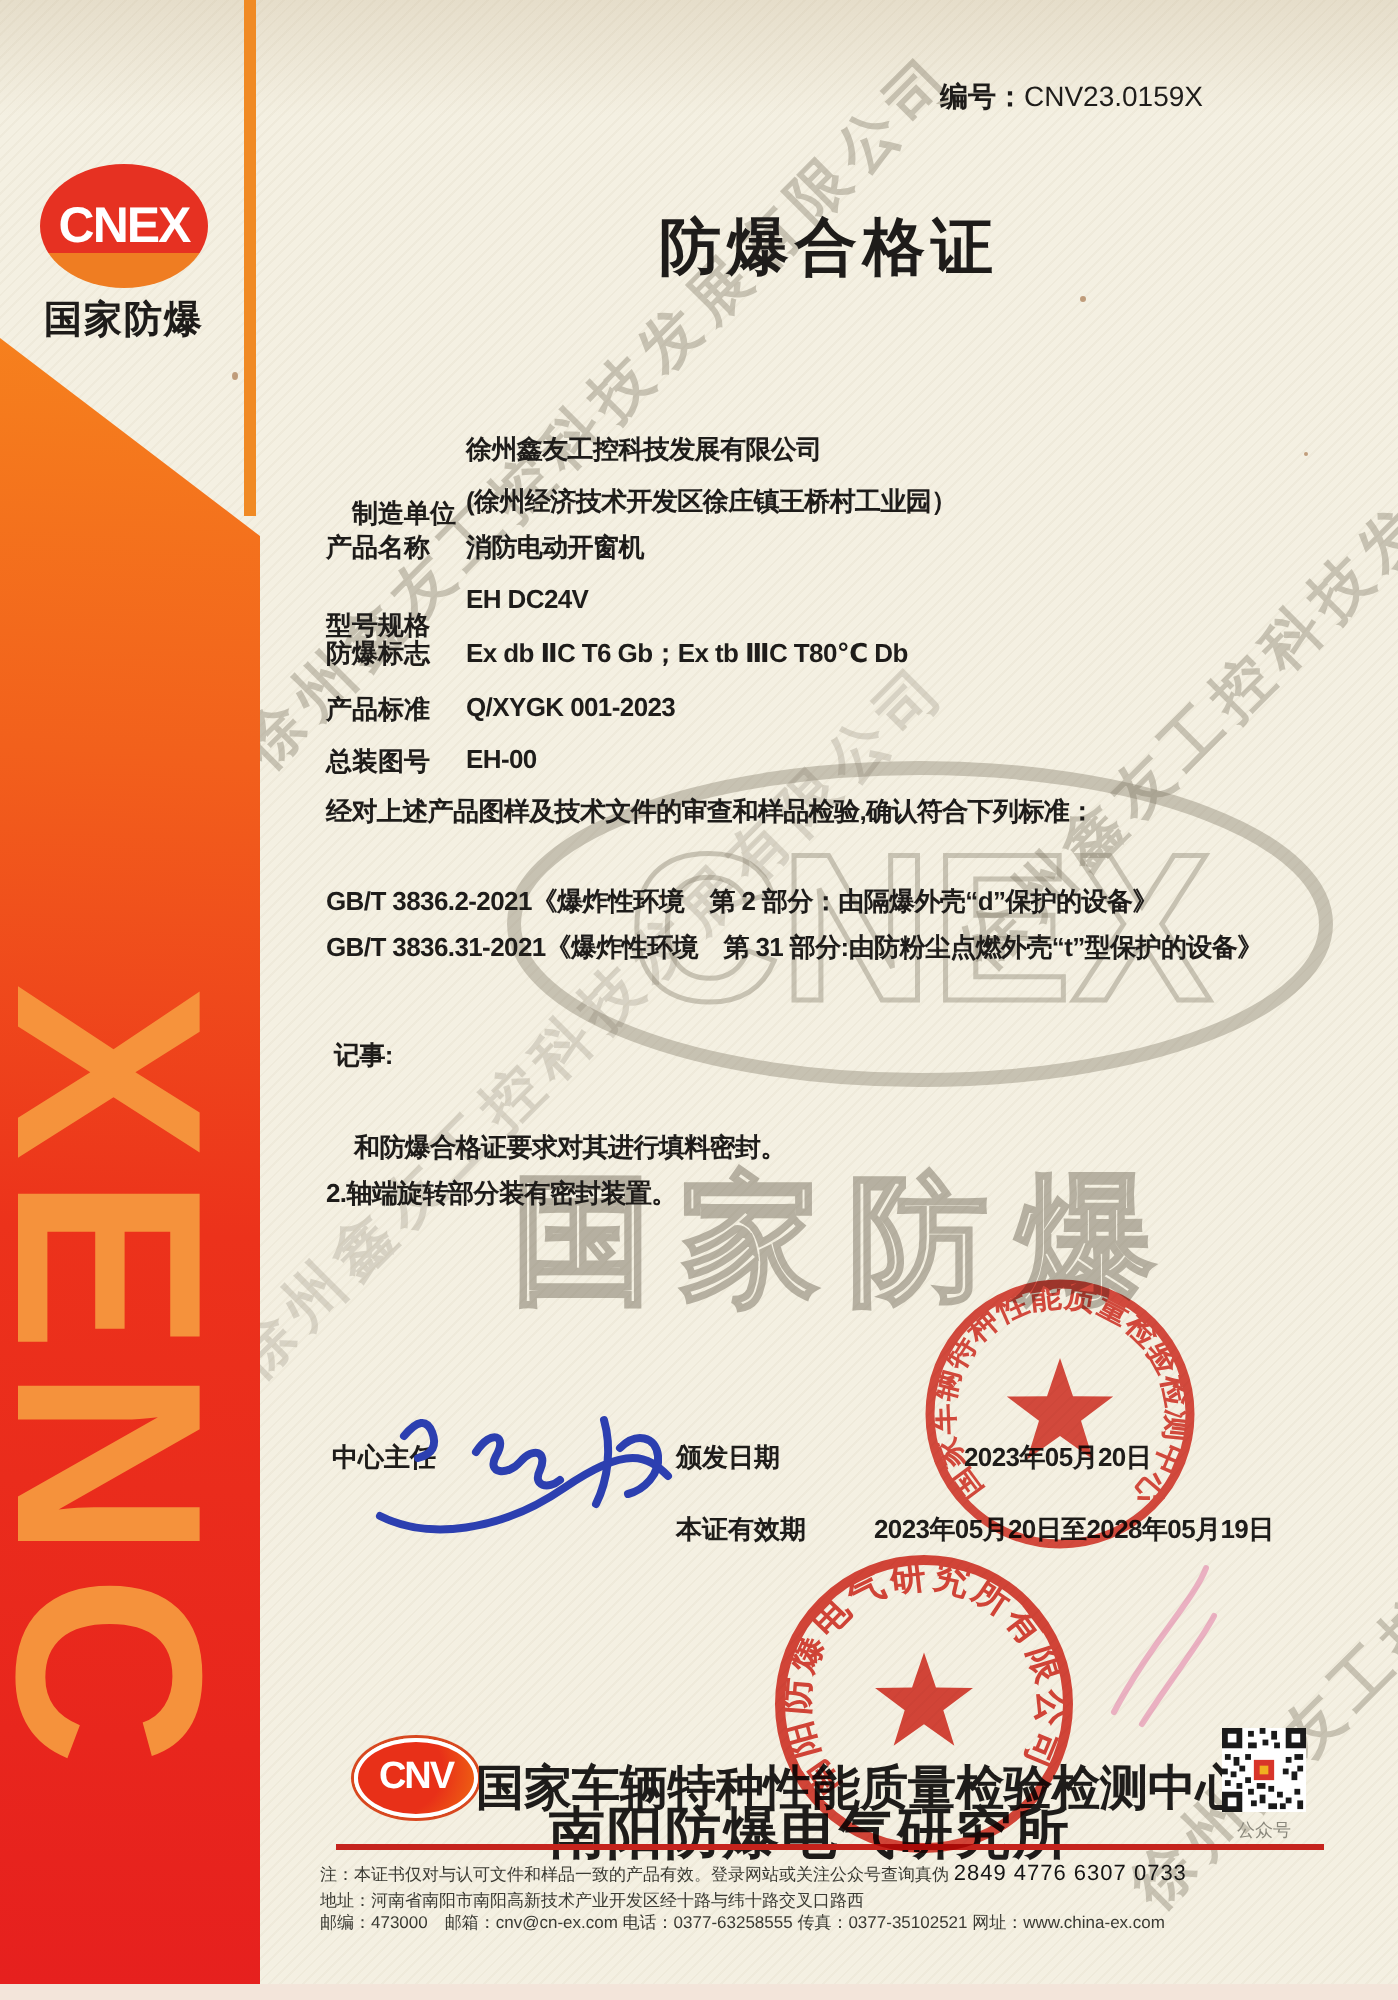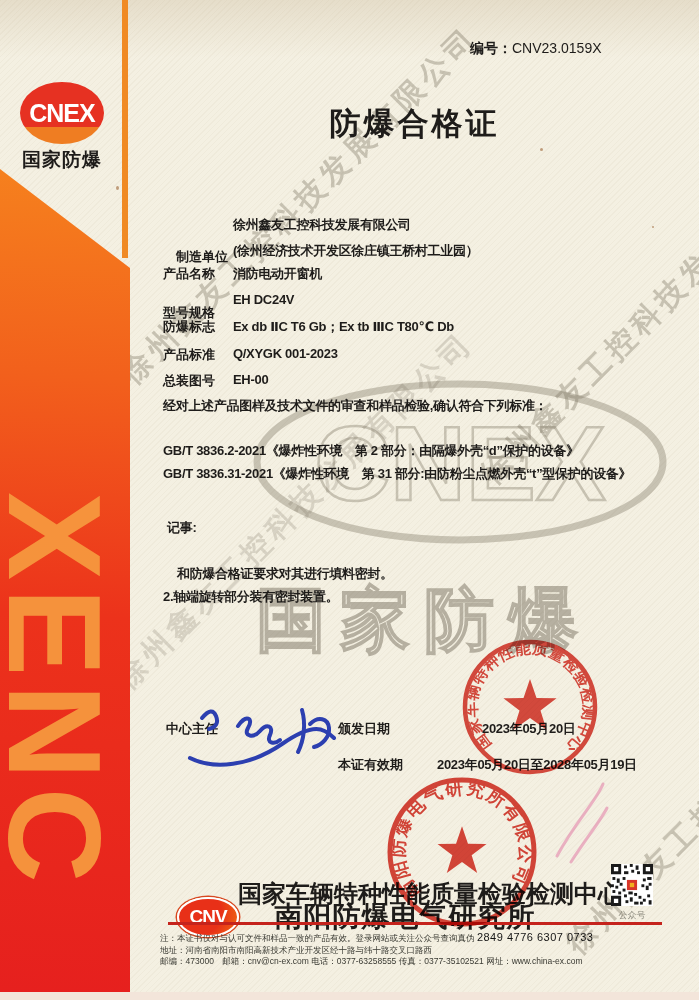--- a/index.html
+++ b/index.html
@@ -36,21 +36,21 @@
   .para{position:absolute;font-size:13px;font-weight:600;z-index:3;white-space:nowrap;letter-spacing:-.3px;}
   
   .inst1{position:absolute;left:220px;top:898px;width:370px;text-align:center;z-index:3;
         font-size:28px;font-weight:bold;letter-spacing:1px;}
   .inst2{position:absolute;left:210px;top:878px;width:440px;text-align:center;z-index:3;
         font-size:24px;font-weight:bold;}
   .cnv-logo{position:absolute;left:177px;top:869px;width:58px;height:36px;border-radius:50%;z-index:3;
         background:radial-gradient(circle at 35% 38%,#e83018 50%,#ef6512 95%);
         border:2px solid #fff;box-shadow:0 0 0 1.5px #d84820;
         display:flex;align-items:center;justify-content:center;
-        color:#fff;font-weight:bold;font-size:19px;letter-spacing:-1px;margin-top:28px;}
+        color:#fff;font-weight:bold;font-size:19px;letter-spacing:-1px;}
   .qr{position:absolute;left:611px;top:864px;z-index:3;}
   .qr-caption{position:absolute;left:611px;top:909px;width:42px;text-align:center;z-index:3;
         font-size:9px;color:#8a887c;}
   .rule{position:absolute;left:168px;top:922px;width:494px;height:3px;background:#c5231c;z-index:3;}
   .foot{position:absolute;left:160px;z-index:3;font-size:8.5px;color:#3a3a33;white-space:nowrap;}
   .foot .code{font-size:11px;font-weight:normal;color:#141414;letter-spacing:.5px;}
   
   .wm-co{position:absolute;z-index:1;font-size:30px;font-weight:bold;letter-spacing:5px;white-space:nowrap;
         color:rgba(125,118,100,.38);transform:rotate(-45deg);}
   .wm-co.light{color:rgba(125,118,100,.24);}

